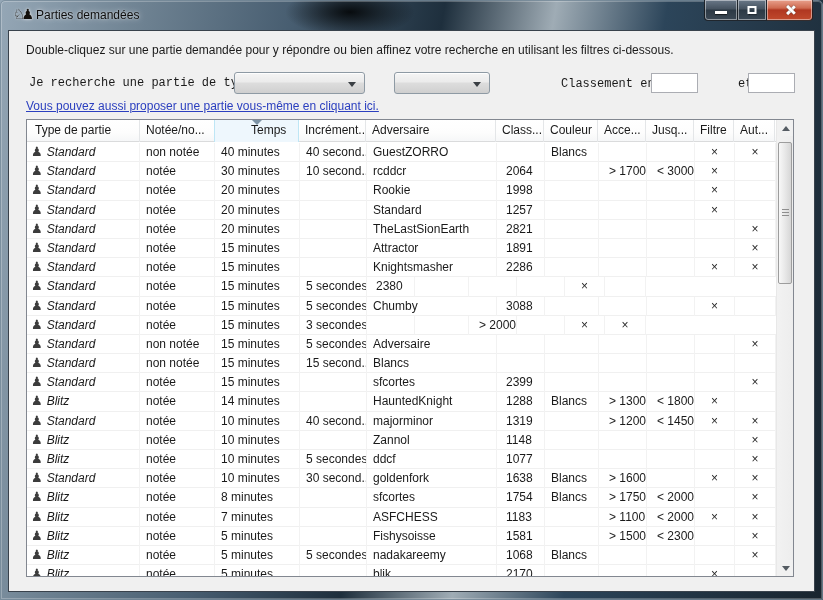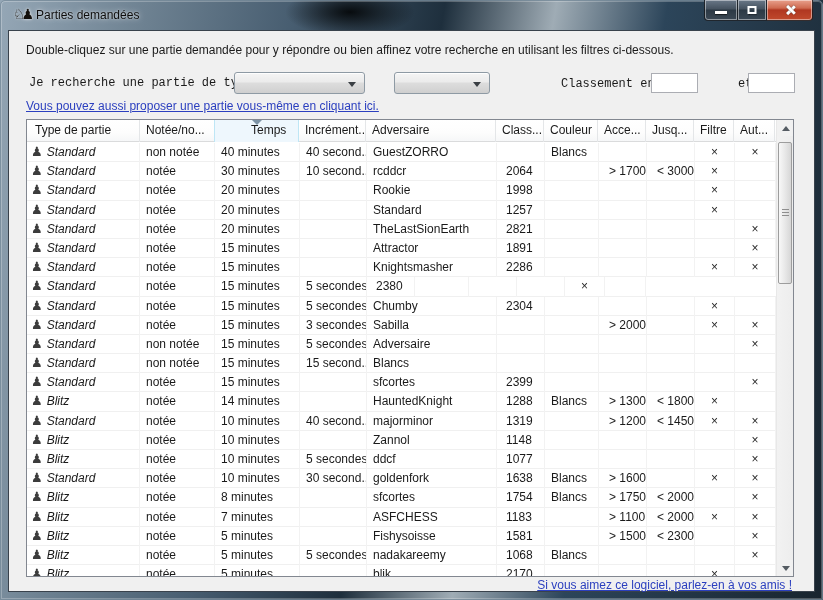--- a/index.html
+++ b/index.html
@@ -267,33 +267,32 @@
           <div class="tcell c8"></div>
           <div class="tcell c9">×</div>
           <div class="tcell c10"></div>
         </div>
         <div class="trow">
           <div class="tcell c0"><span class="pawn">♟</span><span>Standard</span></div>
           <div class="tcell c1">notée</div>
           <div class="tcell c2">15 minutes</div>
           <div class="tcell c3">5 secondes</div>
           <div class="tcell c4">Chumby</div>
-          <div class="tcell c5">2304</div>
+          <div class="tcell c5">3088</div>
           <div class="tcell c6"></div>
           <div class="tcell c7"></div>
           <div class="tcell c8"></div>
           <div class="tcell c9">×</div>
           <div class="tcell c10"></div>
         </div>
         <div class="trow">
           <div class="tcell c0"><span class="pawn">♟</span><span>Standard</span></div>
           <div class="tcell c1">notée</div>
           <div class="tcell c2">15 minutes</div>
           <div class="tcell c3">3 secondes</div>
-          <div class="tcell c4">Sabilla</div>
           <div class="tcell c5"></div>
           <div class="tcell c6"></div>
           <div class="tcell c7">&gt; 2000</div>
           <div class="tcell c8"></div>
           <div class="tcell c9">×</div>
           <div class="tcell c10">×</div>
         </div>
         <div class="trow">
           <div class="tcell c0"><span class="pawn">♟</span><span>Standard</span></div>
           <div class="tcell c1">non notée</div>
@@ -470,14 +469,13 @@
       </div>
       <div class="sthumb">
         <div class="sgrip"></div>
       </div>
       <div class="sbtn down">
         <div class="arr-down"></div>
       </div>
     </div>
   </div>
 
-  <div class="link footer-link">Si vous aimez ce logiciel, parlez-en à vos amis !</div>
 </div>
 
 </body></html>

